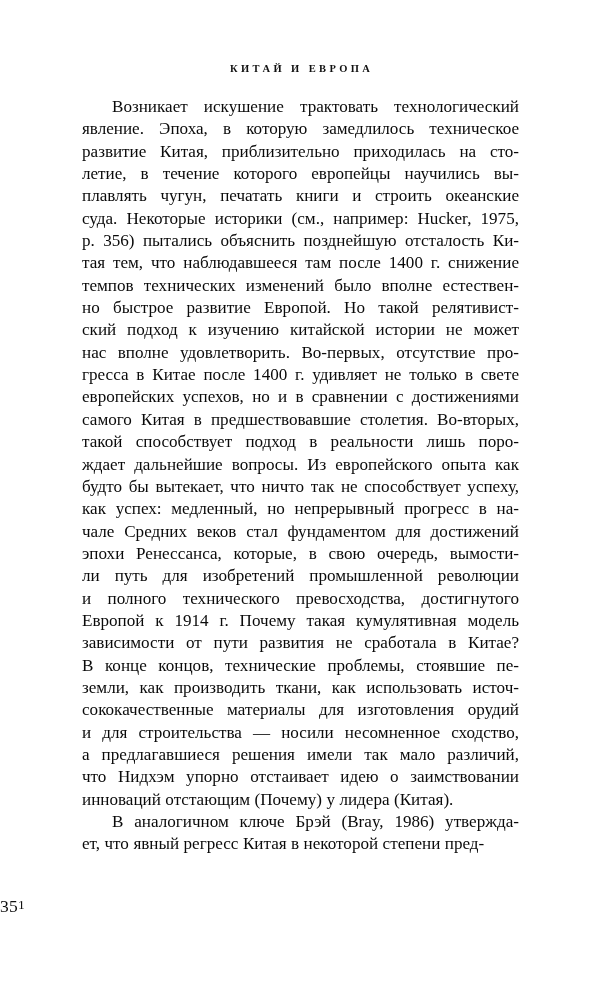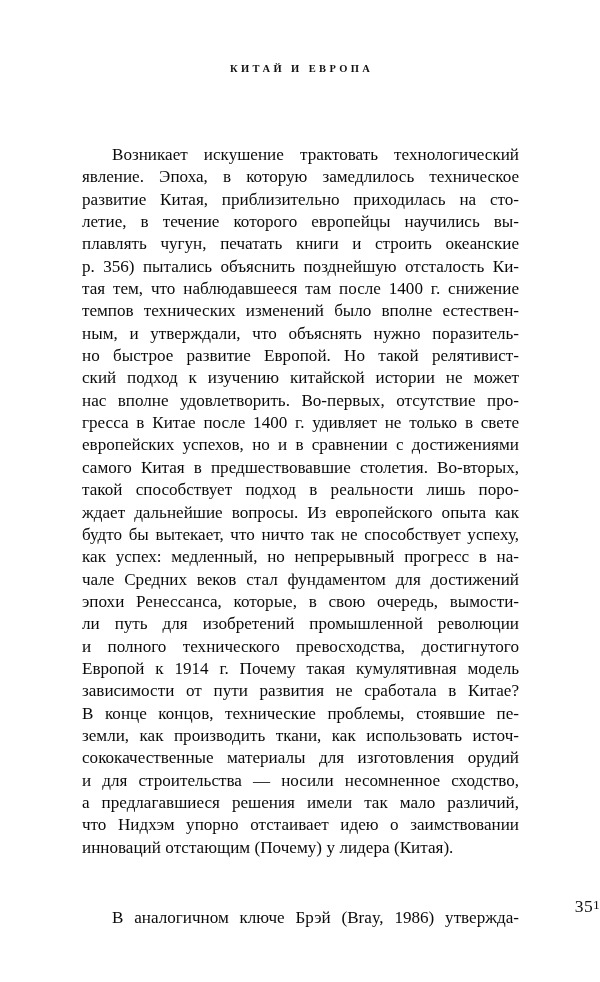--- a/index.html
+++ b/index.html
@@ -63,30 +63,29 @@
     display: block;
     text-align: justify;
     text-align-last: justify;
     white-space: pre-wrap;
   }
   .line.last {
     text-align-last: left;
   }
   .line.indent {
     text-indent: 30px;
-    margin-top: 48px;
   }
 
   
   .folio {
     position: absolute;
     left: 0;
     top: 896px;
     width: 600px;
-    text-align: right;
+    text-align: left;
     font-size: 17.5px;
     color: #111111;
     letter-spacing: 0.3px;
   }
   .folio .osf-one {
     font-size: 13.5px;
     position: relative;
     top: -3.2px;
   }
 </style>
@@ -97,24 +96,24 @@
 
   <div class="running-head">КИТАЙ И ЕВРОПА</div>
 
   <div class="textblock">
     <p class="para">
         <span class="line indent">Возникает искушение трактовать технологический</span>
         <span class="line">явление. Эпоха, в которую замедлилось техническое</span>
         <span class="line">развитие Китая, приблизительно приходилась на сто-</span>
         <span class="line">летие, в течение которого европейцы научились вы-</span>
         <span class="line">плавлять чугун, печатать книги и строить океанские</span>
+        <span class="line">суда. Некоторые историки (см., например: Hucker, 1975,</span>
         <span class="line">p. 356) пытались объяснить позднейшую отсталость Ки-</span>
         <span class="line">тая тем, что наблюдавшееся там после 1400 г. снижение</span>
         <span class="line">темпов технических изменений было вполне естествен-</span>
-        <span class="line">ным, и утверждали, что объяснять нужно поразитель-</span>
         <span class="line">но быстрое развитие Европой. Но такой релятивист-</span>
         <span class="line">ский подход к изучению китайской истории не может</span>
         <span class="line">нас вполне удовлетворить. Во-первых, отсутствие про-</span>
         <span class="line">гресса в Китае после 1400 г. удивляет не только в свете</span>
         <span class="line">европейских успехов, но и в сравнении с достижениями</span>
         <span class="line">самого Китая в предшествовавшие столетия. Во-вторых,</span>
         <span class="line">такой способствует подход в реальности лишь поро-</span>
         <span class="line">ждает дальнейшие вопросы. Из европейского опыта как</span>
         <span class="line">будто бы вытекает, что ничто так не способствует успеху,</span>
         <span class="line">как успех: медленный, но непрерывный прогресс в на-</span>
@@ -127,20 +126,21 @@
         <span class="line">В конце концов, технические проблемы, стоявшие пе-</span>
         <span class="line">земли, как производить ткани, как использовать источ-</span>
         <span class="line">сококачественные материалы для изготовления орудий</span>
         <span class="line">и для строительства — носили несомненное сходство,</span>
         <span class="line">а предлагавшиеся решения имели так мало различий,</span>
         <span class="line">что Нидхэм упорно отстаивает идею о заимствовании</span>
         <span class="line last">инноваций отстающим (Почему) у лидера (Китая).</span>
       </p>
     <p class="para">
         <span class="line indent">В аналогичном ключе Брэй (Bray, 1986) утвержда-</span>
+        <span class="line last">ет, что явный регресс Китая в некоторой степени пред-</span>
       </p>
   </div>
 
   <div class="folio">
     <span>35</span><span class="osf-one">1</span>
   </div>
 
 </div>
 
 </body></html>

